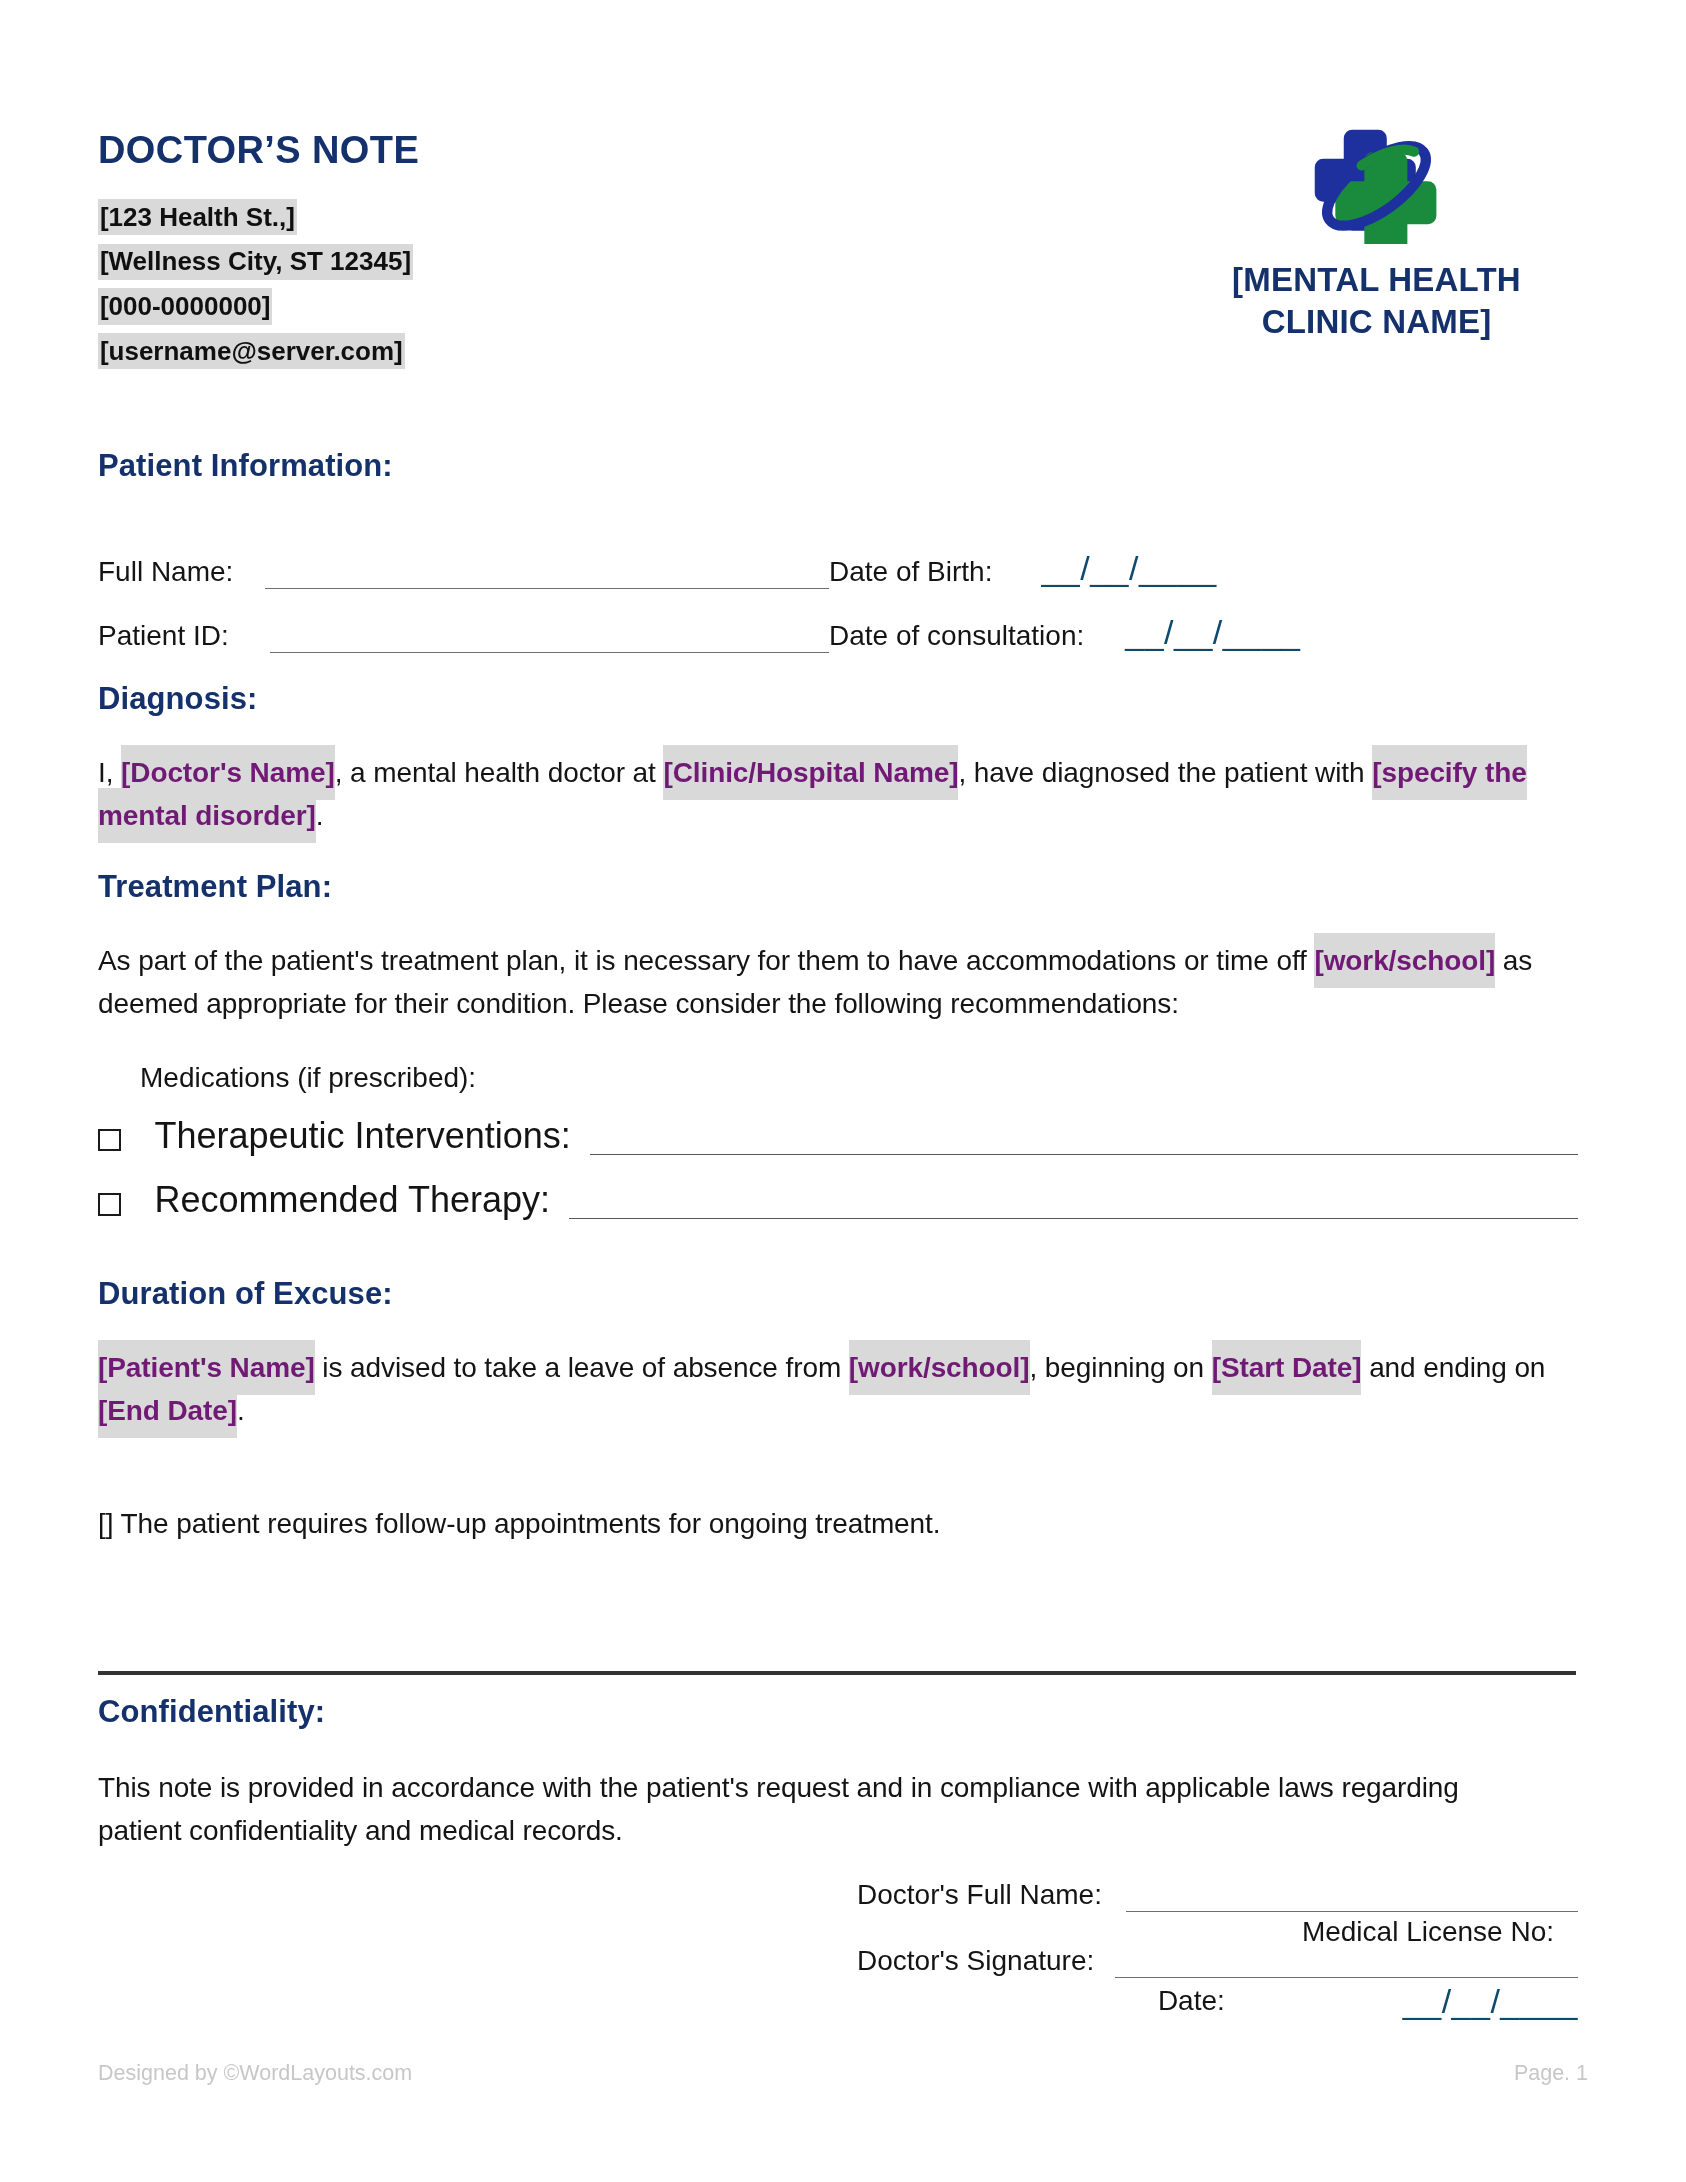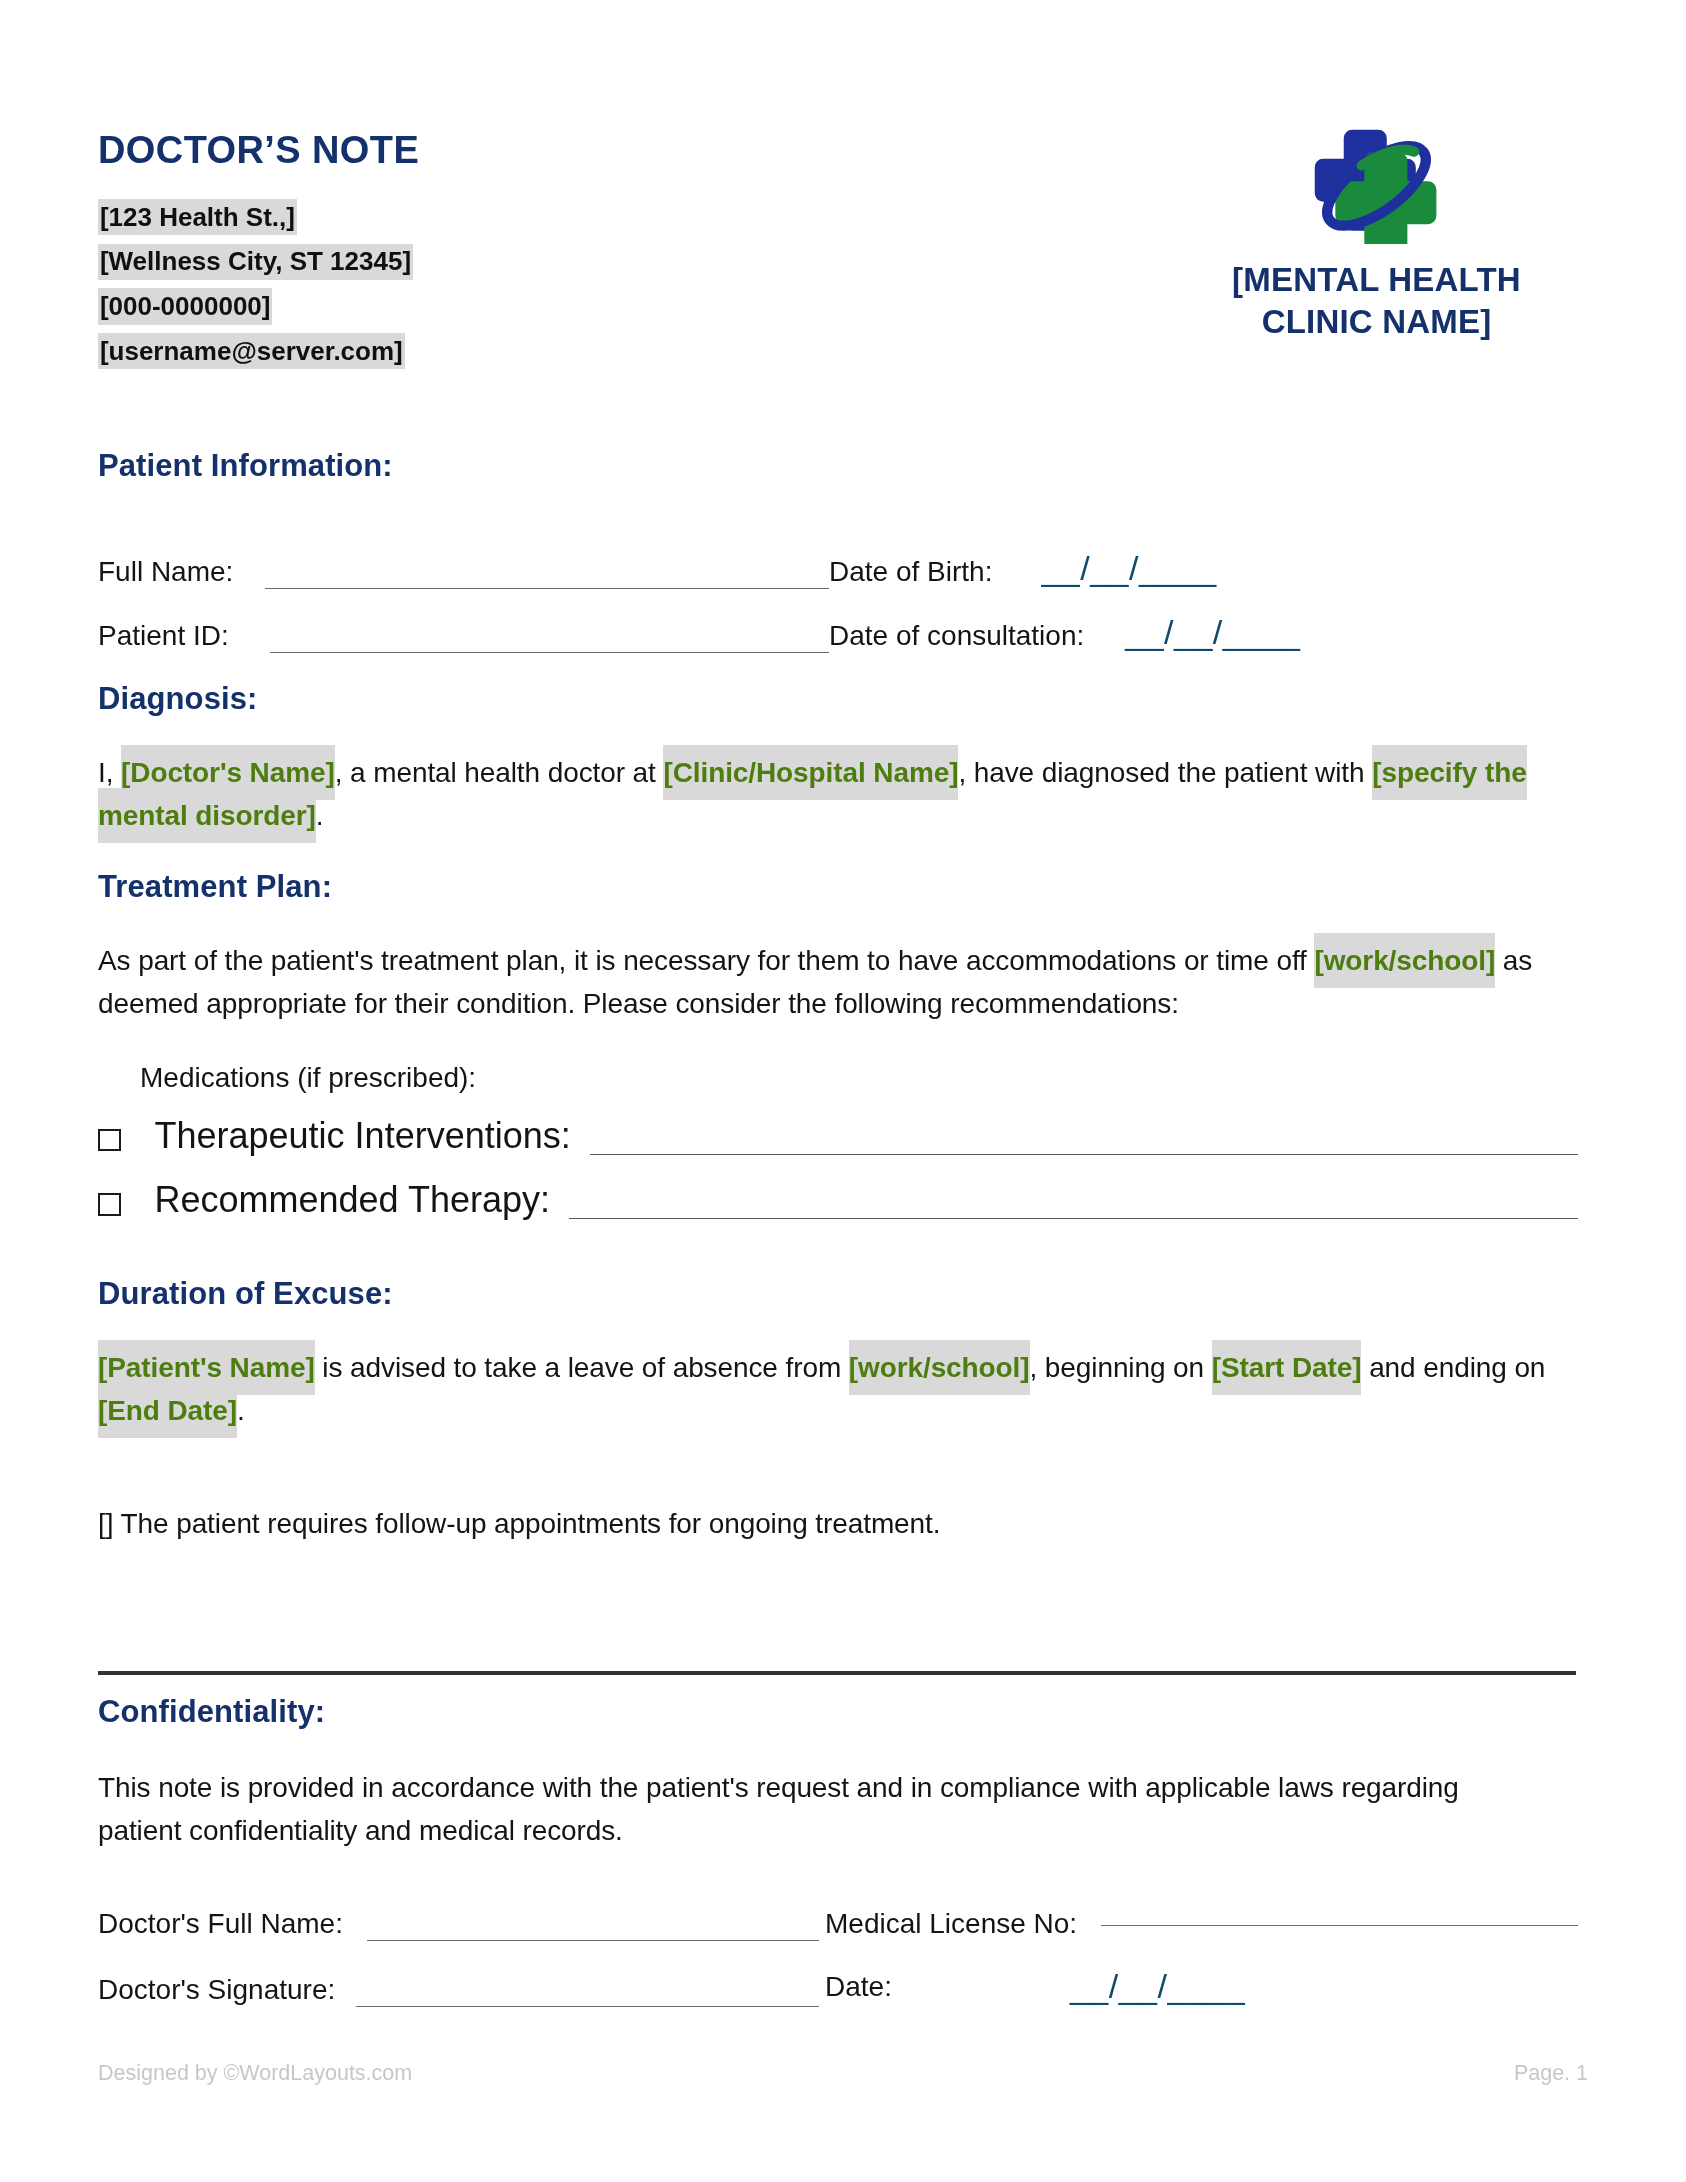--- a/index.html
+++ b/index.html
@@ -21,21 +21,21 @@
     position: absolute;
     inset: 0;
     background: #fff;
     padding: 0;
   }
 
   
   .hl {
     background: #d9d9d9;
     font-weight: bold;
-    color: #4d7c0f;
+    color: #701a75;
     padding: 12px 0;
   }
   .body-text {
     font-size: 28px;
     line-height: 1.52;
     color: #141414;
     letter-spacing: -0.1px;
   }
   .sec-head {
     color: #15316b;
@@ -184,20 +184,21 @@
     height: 3.7px;
     background: #333333;
   }
 
   
   .sig-grid { position: absolute; left: 98px; width: 1480px; }
   .sig-row {
     display: flex;
     align-items: flex-end;
     height: 66px;
+    flex-direction: column;
   }
   .sig-label {
     font-size: 28px;
     color: #141414;
     white-space: nowrap;
     padding-bottom: 4.7px;
   }
   .sig-line { border-bottom: 1.9px solid #6f6f6f; height: 1.9px; }
   .sig-col-left  { width: 721px; display: flex; align-items: flex-end; }
   .sig-col-right { flex: 1; display: flex; align-items: center; margin-left: 6px; }

